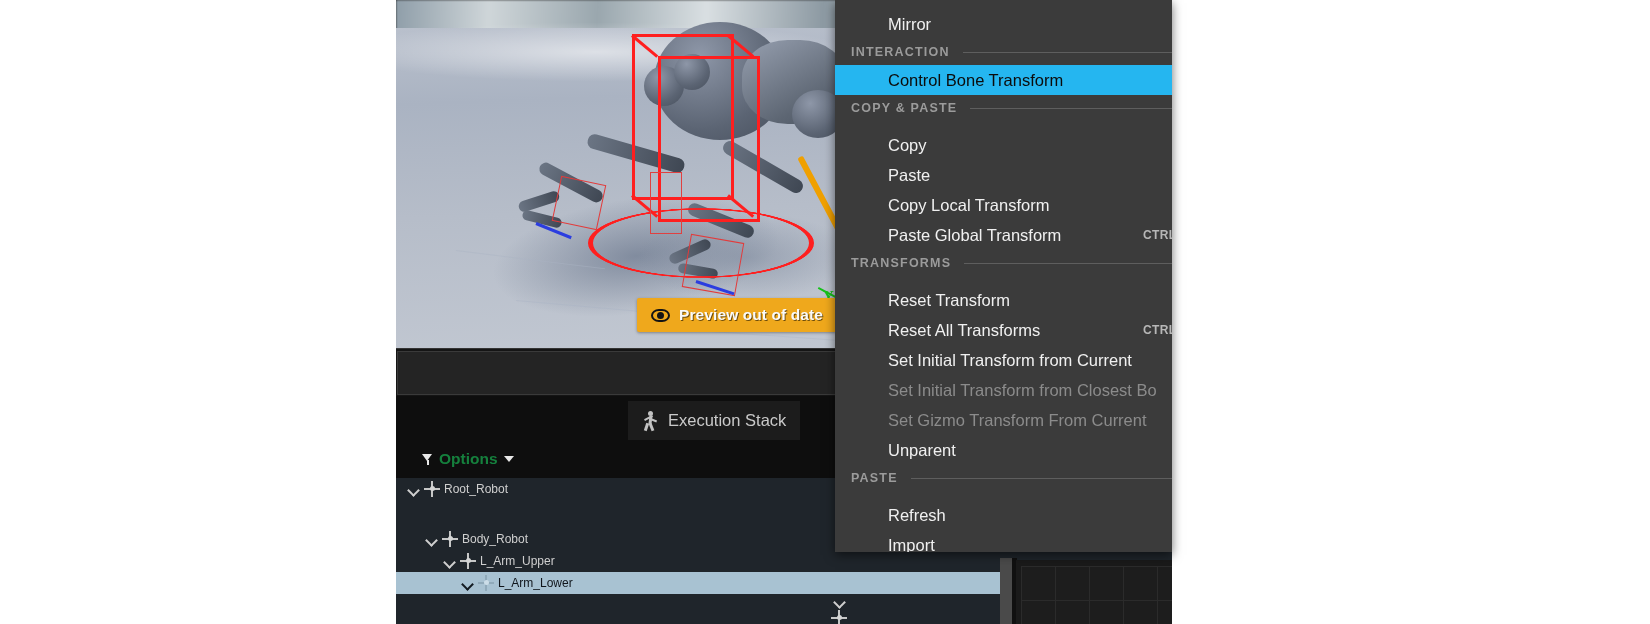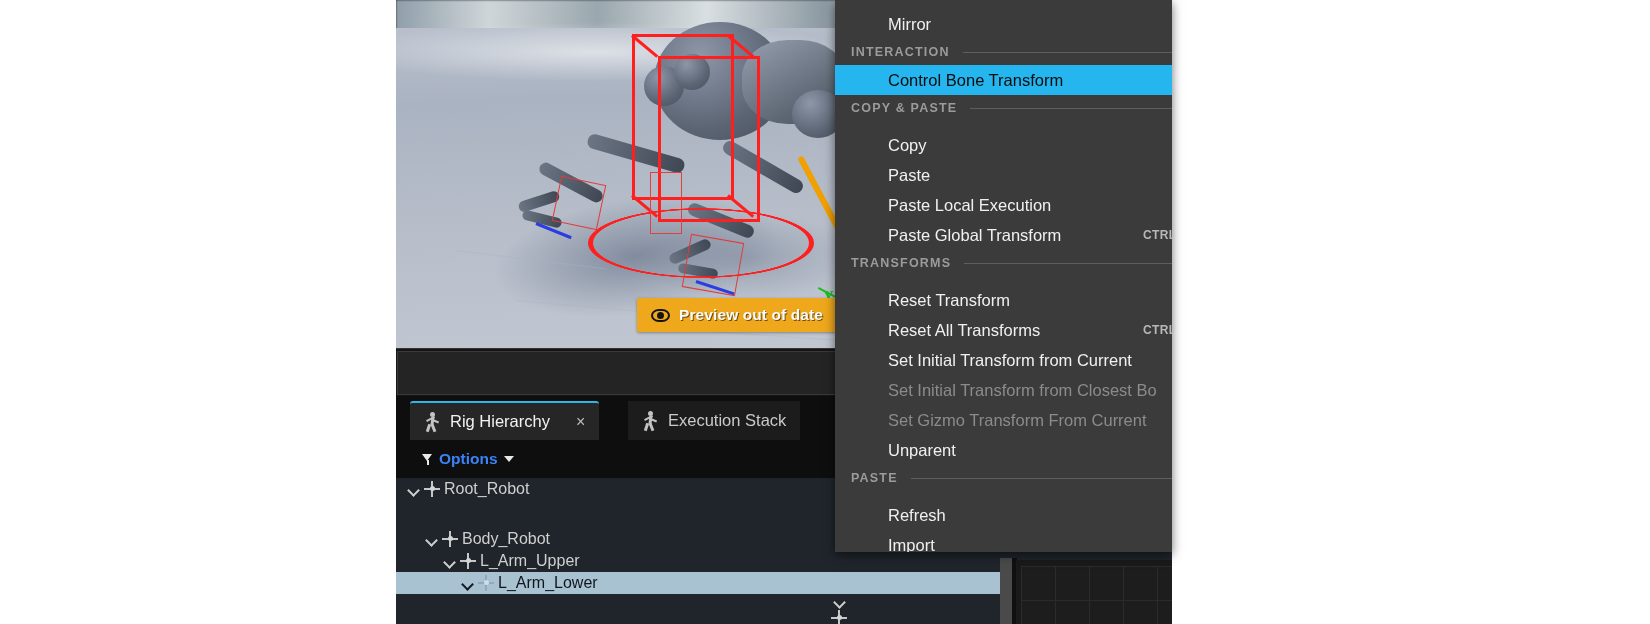--- a/index.html
+++ b/index.html
@@ -77,39 +77,39 @@
   .runicon .body{position:absolute;left:7px;top:5px;width:2.5px;height:8px;background:#d4d4d4;transform:rotate(8deg);}
   .runicon .a1{position:absolute;left:2px;top:6px;width:9px;height:2px;background:#d4d4d4;transform:rotate(-28deg);}
   .runicon .a2{position:absolute;left:7px;top:8px;width:8px;height:2px;background:#d4d4d4;transform:rotate(22deg);}
   .runicon .l1{position:absolute;left:3px;top:12px;width:3px;height:8px;background:#d4d4d4;transform:rotate(18deg);}
   .runicon .l2{position:absolute;left:8px;top:12px;width:3px;height:8px;background:#d4d4d4;transform:rotate(-22deg);}
   .tab-close{color:#bdbdbd;font-size:16px;margin-left:16px;line-height:1;}
 
   
   #toolrow{position:absolute;left:0;top:440px;width:776px;height:38px;background:#0e0e0e;
     display:flex;align-items:center;}
-  #options-button{display:flex;align-items:center;gap:6px;color:#3b82f6;font-size:15.5px;font-weight:700;
+  #options-button{display:flex;align-items:center;gap:6px;color:#15803d;font-size:15.5px;font-weight:700;
     margin-left:26px;}
   .funnel{width:11px;height:11px;position:relative;}
   .funnel:before{content:"";position:absolute;left:0;top:0;width:0;height:0;
     border-left:5.5px solid transparent;border-right:5.5px solid transparent;border-top:7px solid #e8e8e8;}
   .funnel:after{content:"";position:absolute;left:4.6px;top:6px;width:2px;height:5px;background:#e8e8e8;}
   .caret-down{width:0;height:0;border-left:5px solid transparent;border-right:5px solid transparent;
     border-top:6px solid #e8e8e8;}
   #search-box{position:absolute;left:553px;top:5px;width:300px;height:28px;background:#0a0a0a;
     border:1px solid #2e2e2e;border-radius:14px;display:flex;align-items:center;gap:9px;padding-left:14px;box-sizing:border-box;}
   .mag{width:13px;height:13px;border:2px solid #9a9a9a;border-radius:50%;position:relative;flex:none;}
   .mag:after{content:"";position:absolute;left:10px;top:10px;width:6px;height:2px;background:#9a9a9a;transform:rotate(45deg);}
   #search-input{background:transparent;border:0;outline:0;color:#d6d6d6;font-size:15.5px;
     font-family:"Liberation Sans",sans-serif;width:230px;}
   #search-input::placeholder{color:#7b7b7b;}
 
   
   #tree{position:absolute;left:0;top:478px;width:776px;height:146px;background:#1f252b;overflow:hidden;}
-  .trow{height:22px;display:flex;align-items:center;color:#cfcfcf;font-size:16px;position:relative;
+  .trow{height:22px;display:flex;align-items:center;color:#cfcfcf;font-size:12px;position:relative;
     white-space:nowrap;}
   .trow.selected{background:#a8c2d2;color:#10161c;}
   .chev{width:14px;height:14px;flex:none;position:relative;margin-right:2px;}
   .chev:before{content:"";position:absolute;left:3px;top:4px;width:7px;height:7px;
     border-right:2.2px solid #cfcfcf;border-bottom:2.2px solid #cfcfcf;transform:rotate(45deg);}
   .trow.selected .chev:before{border-color:#131b22;}
   .boneicon{width:20px;height:20px;flex:none;position:relative;margin-right:2px;opacity:.92;}
   .boneicon .v{position:absolute;left:9px;top:2px;width:2px;height:16px;background:#d5d5d5;}
   .boneicon .h{position:absolute;left:2px;top:9px;width:16px;height:2px;background:#d5d5d5;}
   .boneicon .d{position:absolute;left:7.5px;top:6.5px;width:5px;height:5px;border-radius:50%;background:#e4e4e4;}
@@ -202,32 +202,20 @@
           </span>
         <span class="txt">Preview out of date</span>
       </div>
     </div>
 
     <div id="underbar">
       <div class="inner"></div>
     </div>
 
     <div id="tabbar">
-      <div class="tab active" style="left:14px;">
-        <span class="runicon">
-          <i class="head"></i>
-            <i class="body"></i>
-            <i class="a1"></i>
-            <i class="a2"></i>
-            <i class="l1"></i>
-            <i class="l2"></i>
-        </span>
-        <span>Rig Hierarchy</span>
-        <span class="tab-close">×</span>
-      </div>
       <div class="tab inactive" style="left:232px;">
         <span class="runicon">
           <i class="head"></i>
             <i class="body"></i>
             <i class="a1"></i>
             <i class="a2"></i>
             <i class="l1"></i>
             <i class="l2"></i>
         </span>
         <span>Execution Stack</span>
@@ -322,21 +310,21 @@
     </div>
 
     <div class="msep"></div>
     <div class="mi">
       <span>Copy</span>
     </div>
     <div class="mi">
       <span>Paste</span>
     </div>
     <div class="mi">
-      <span>Paste Local Execution</span>
+      <span>Copy Local Transform</span>
     </div>
     <div class="mi">
       <span>Paste Global Transform</span>
       <span class="shortcut">CTRL+</span>
     </div>
 
     <div class="sec">
       <span class="lbl">TRANSFORMS</span>
       <span class="rule"></span>
     </div>

